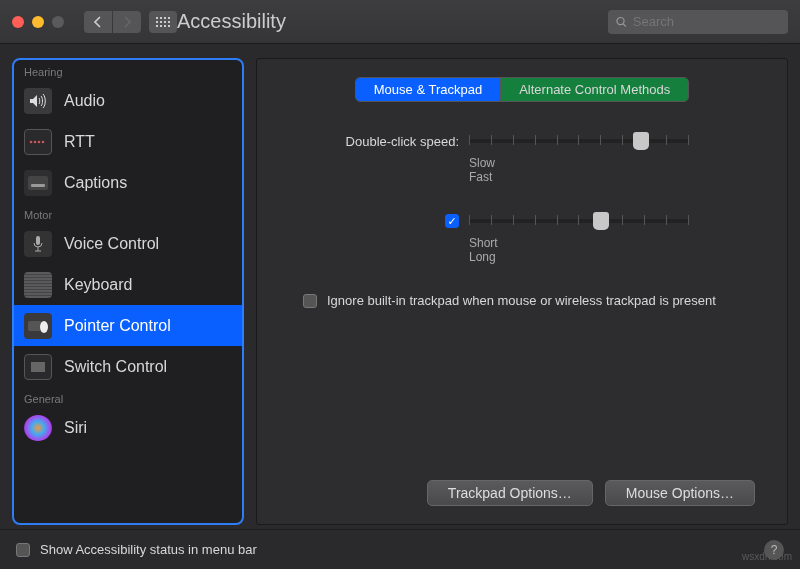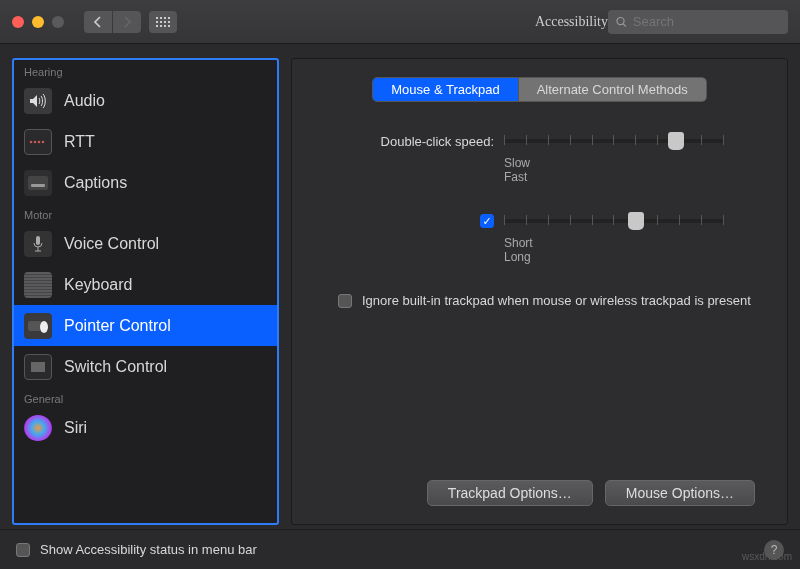--- a/index.html
+++ b/index.html
@@ -10,47 +10,47 @@
   .traffic { display: flex; gap: 8px; }
   .tl { width: 12px; height: 12px; border-radius: 50%; }
   .tl.red { background: #ff5f57; }
   .tl.yellow { background: #febc2e; }
   .tl.green { background: #5a5a5c; }
   .navbtns { display: flex; margin-left: 20px; gap: 1px; }
   .navbtn { width: 28px; height: 22px; background: #555558; border-radius: 4px; display:flex; align-items:center; justify-content:center; color:#aaa; }
   .navbtn:first-child { border-radius: 4px 0 0 4px; }
   .navbtn:nth-child(2) { border-radius: 0 4px 4px 0; color:#666; }
   .gridbtn { width: 28px; height:22px; background:#555558; border-radius:4px; margin-left:8px; display:flex; align-items:center; justify-content:center; }
-  .title { flex:1; text-align:right; font-size:14px; color:#ccc;font-family:Liberation Serif, serif; }
+  .title { flex:1; text-align:left; font-size:20px; color:#ccc; }
   .search { width:180px; height:24px; background:#555558; border-radius:4px; display:flex; align-items:center; padding:0 8px; color:#999; gap:6px; }
   .search input { background:transparent; border:none; outline:none; color:#ccc; font-size:13px; width:100%; }
   
   
   .content { display:flex; height: calc(100% - 44px - 40px); padding: 14px 12px 4px 12px; gap:12px; }
   
-  .sidebar { width: 267px; border: 2px solid #2e7cf6; border-radius: 3px; background:#1f1f21; overflow-y:auto; }
+  .sidebar { width: 232px; border: 2px solid #2e7cf6; border-radius: 8px; background:#1f1f21; overflow-y:auto; }
   .section-label { color:#7a7a7c; font-size:11px; padding: 6px 10px 2px; }
   .sb-item { display:flex; align-items:center; gap:12px; padding: 6px 10px; height:41px; cursor:pointer; }
   .sb-item.sel { background:#0a60ff; color:#fff; }
   .sb-item .ico { width:28px; height:26px; border-radius:4px; background:#3a3a3c; display:flex; align-items:center; justify-content:center; flex-shrink:0; font-size:14px; color:#ccc; }
   .sb-item .lbl { font-size:16px; }
   .ico.speaker { background:#3a3a3c; }
   .ico.rtt { background:#2a2a2c; border:1px solid #555; }
   .ico.cap { background:#2e2e30; }
   .ico.voice { background:#333; }
   .ico.kbd { background: repeating-linear-gradient(#5a5a5c, #5a5a5c 2px, #444 2px, #444 3px); }
   .ico.pointer { background:#3a3a3c; }
   .ico.switch { background:#2a2a2c; border:1px solid #555; }
   .ico.siri { background: radial-gradient(circle, #e94, #4ae, #a4e, #000); border-radius:50%; }
   
   .panel { flex:1; background:#2d2d2f; border:1px solid #1a1a1a; border-radius:3px; padding: 18px 32px; display:flex; flex-direction:column; }
   
   .tabs { display:flex; justify-content:center; margin-bottom:30px; }
   .tabbar { display:flex; border:1px solid #555; border-radius:5px; overflow:hidden; }
-  .tab { padding:4px 18px; font-size:13px; background:#737373; cursor:pointer; }
+  .tab { padding:4px 18px; font-size:13px; background:#15803d; cursor:pointer; }
   .tab.active { background:#0a60ff; color:#fff; }
   .tab + .tab { border-left:1px solid #555; }
   
   .row { display:flex; align-items:flex-start; margin-bottom:28px; }
   .row .label-col { width:180px; padding-right:10px; padding-top:2px; display:flex; justify-content:flex-end; align-items:center; gap:8px; }
   .row .ctrl-col { flex:1; }
   
   .chk { width:14px; height:14px; border:1px solid #777; border-radius:3px; background:#555; display:inline-flex; align-items:center; justify-content:center; flex-shrink:0; }
   .chk.on { background:#0a60ff; border-color:#0a60ff; color:#fff; font-size:11px; }
   

